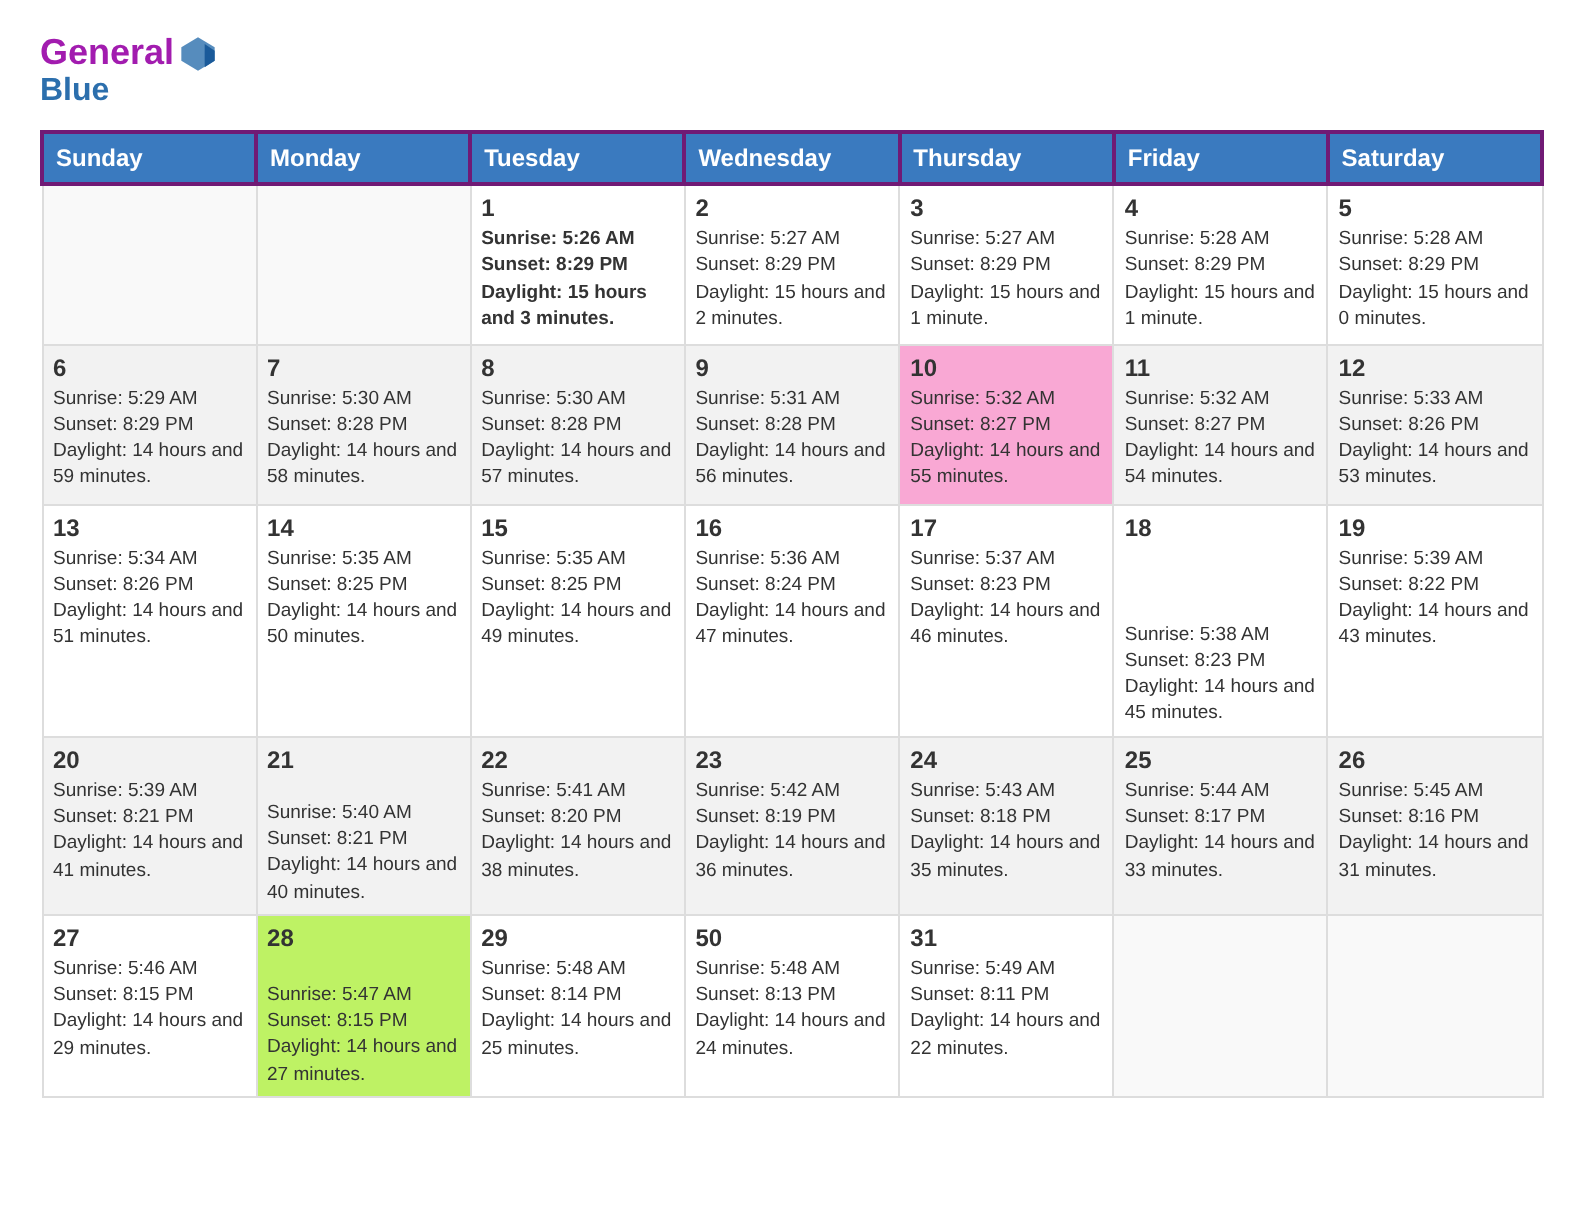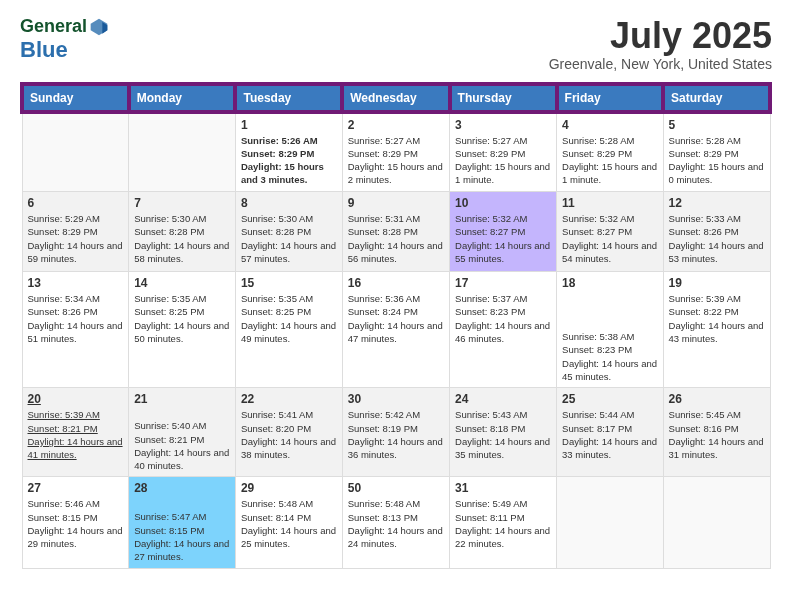--- a/index.html
+++ b/index.html
@@ -27,24 +27,24 @@
       flex-direction: column;
       align-items: flex-start;
     }
     .logo-text {
       display: flex;
       align-items: center;
     }
     .logo-general {
       font-size: 18px;
       font-weight: bold;
-      color: #14532d;
+      color: #a21caf;
     }
     .logo-blue {
-      font-size: 22px;
+      font-size: 16px;
       font-weight: bold;
       color: #2c6fad;
     }
     .logo-icon {
       width: 20px;
       height: 20px;
       margin-left: 2px;
     }
     .title-section {
       text-align: right;
@@ -64,21 +64,21 @@
       border-collapse: collapse;
       border: 1px solid #ccc;
     }
     .calendar th {
       background-color: #3a7abf;
       color: #fff;
       text-align: left;
       padding: 5px 6px;
       font-size: 12px;
       font-weight: bold;
-      border: 4px solid #701a75;
+      border: 2px solid #701a75;
     }
     .calendar td {
       vertical-align: top;
       padding: 4px 5px;
       border: 1px solid #ddd;
       font-size: 10px;
       color: #333;
       width: 108px;
       height: 80px;
       background: #fff;
@@ -109,24 +109,20 @@
   <div class="header">
     <div class="logo">
       <div class="logo-text">
         <span class="logo-general">General</span>
         <svg class="logo-icon" viewBox="0 0 24 24">
           <path d="M12 2 L22 8 L22 16 L12 22 L2 16 L2 8 Z" fill="#2c6fad" opacity="0.8"></path>
           <path d="M16 6 L22 10 L22 16 L16 20" fill="#1a5a9a"></path>
         </svg>
       </div>
       <span class="logo-blue">Blue</span>
-    </div>
-    <div class="title-section">
-      <div class="month-title">July 2025</div>
-      <div class="location">Greenvale, New York, United States</div>
     </div>
   </div>
 
   <table class="calendar">
     <thead>
       <tr>
         <th>Sunday</th>
         <th>Monday</th>
         <th>Tuesday</th>
         <th>Wednesday</th>
@@ -188,21 +184,21 @@
             <div class="day-info" style="white-space: pre-line;">Sunrise: 5:30 AM
 Sunset: 8:28 PM
 Daylight: 14 hours and 57 minutes.</div>
           </td>
           <td style="background: rgb(242, 242, 242);">
             <span class="day-num">9</span>
             <div class="day-info" style="white-space: pre-line;">Sunrise: 5:31 AM
 Sunset: 8:28 PM
 Daylight: 14 hours and 56 minutes.</div>
           </td>
-          <td style="background: #c4b5fd; margin-left: 48px;">
+          <td style="background: #f9a8d4; margin-left: 48px;">
             <span class="day-num">10</span>
             <div class="day-info" style="white-space: pre-line;">Sunrise: 5:32 AM
 Sunset: 8:27 PM
 Daylight: 14 hours and 55 minutes.</div>
           </td>
           <td style="background: rgb(242, 242, 242);">
             <span class="day-num">11</span>
             <div class="day-info" style="white-space: pre-line;">Sunrise: 5:32 AM
 Sunset: 8:27 PM
 Daylight: 14 hours and 54 minutes.</div>
@@ -252,40 +248,40 @@
 Daylight: 14 hours and 45 minutes.</div>
           </td>
           <td style="background: rgb(255, 255, 255);">
             <span class="day-num">19</span>
             <div class="day-info" style="white-space: pre-line;">Sunrise: 5:39 AM
 Sunset: 8:22 PM
 Daylight: 14 hours and 43 minutes.</div>
           </td>
         </tr>
         <tr>
-          <td style="background: rgb(242, 242, 242); text-decoration: underline;">
+          <td style="background: rgb(242, 242, 242);">
             <span class="day-num">20</span>
             <div class="day-info" style="white-space: pre-line;">Sunrise: 5:39 AM
 Sunset: 8:21 PM
 Daylight: 14 hours and 41 minutes.</div>
           </td>
           <td style="background: rgb(242, 242, 242);">
             <span class="day-num">21</span>
             <div class="day-info" style="white-space: pre-line; margin-top: 13px;">Sunrise: 5:40 AM
 Sunset: 8:21 PM
 Daylight: 14 hours and 40 minutes.</div>
           </td>
           <td style="background: rgb(242, 242, 242);">
             <span class="day-num">22</span>
             <div class="day-info" style="white-space: pre-line;">Sunrise: 5:41 AM
 Sunset: 8:20 PM
 Daylight: 14 hours and 38 minutes.</div>
           </td>
           <td style="background: rgb(242, 242, 242);">
-            <span class="day-num">30</span>
+            <span class="day-num">23</span>
             <div class="day-info" style="white-space: pre-line;">Sunrise: 5:42 AM
 Sunset: 8:19 PM
 Daylight: 14 hours and 36 minutes.</div>
           </td>
           <td style="background: rgb(242, 242, 242);">
             <span class="day-num">24</span>
             <div class="day-info" style="white-space: pre-line;">Sunrise: 5:43 AM
 Sunset: 8:18 PM
 Daylight: 14 hours and 35 minutes.</div>
           </td>
@@ -302,21 +298,21 @@
 Daylight: 14 hours and 31 minutes.</div>
           </td>
         </tr>
         <tr>
           <td style="background: rgb(255, 255, 255);">
             <span class="day-num">27</span>
             <div class="day-info" style="white-space: pre-line;">Sunrise: 5:46 AM
 Sunset: 8:15 PM
 Daylight: 14 hours and 29 minutes.</div>
           </td>
-          <td style="background: #7dd3fc;">
+          <td style="background: #bef264;">
             <span class="day-num">28</span>
             <div class="day-info" style="white-space: pre-line; margin-top: 15px;">Sunrise: 5:47 AM
 Sunset: 8:15 PM
 Daylight: 14 hours and 27 minutes.</div>
           </td>
           <td style="background: rgb(255, 255, 255);">
             <span class="day-num">29</span>
             <div class="day-info" style="white-space: pre-line;">Sunrise: 5:48 AM
 Sunset: 8:14 PM
 Daylight: 14 hours and 25 minutes.</div>

